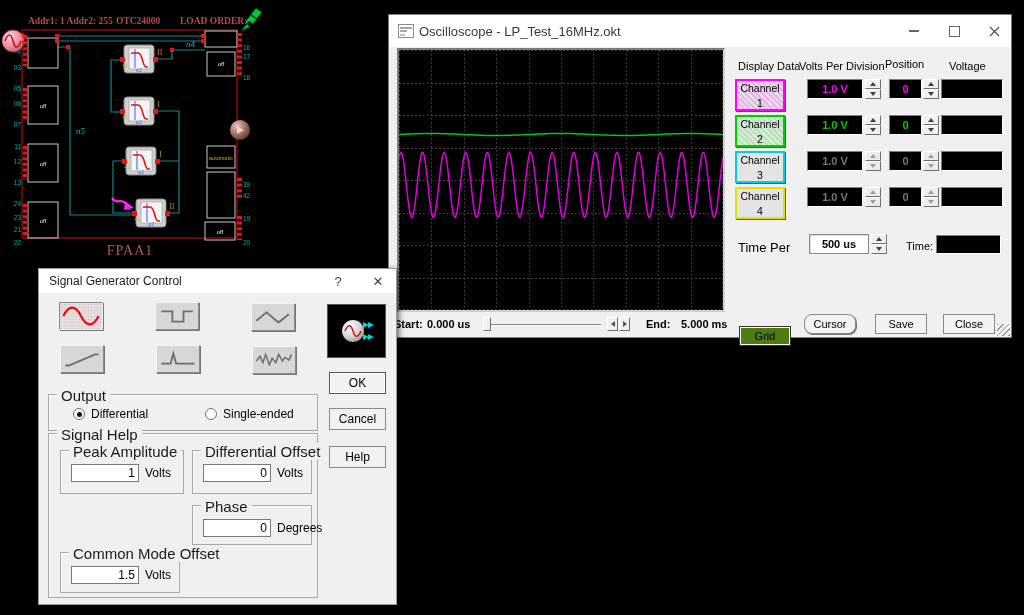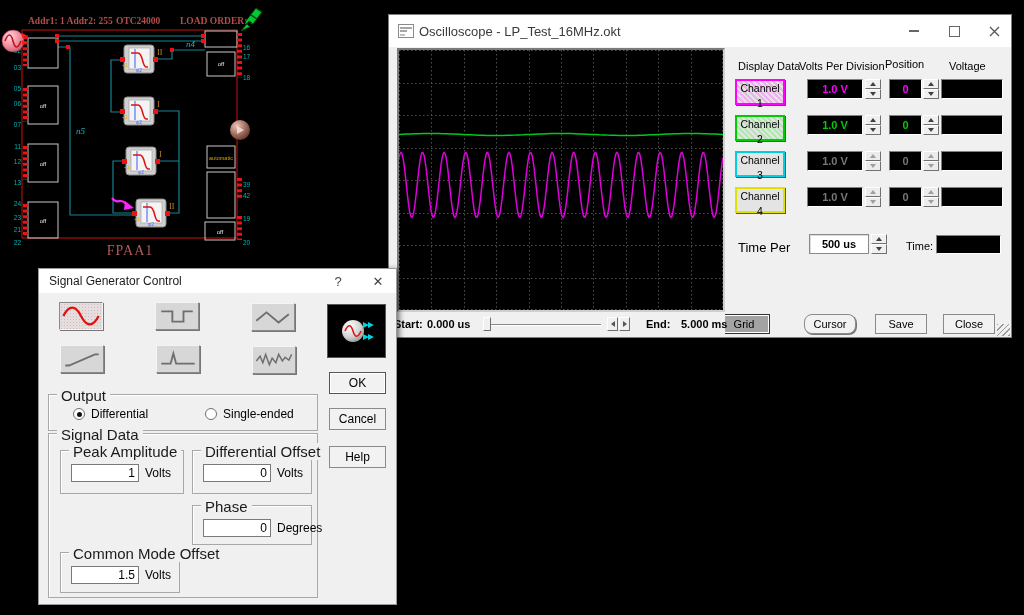--- a/index.html
+++ b/index.html
@@ -37,21 +37,21 @@
   .win-btn{position:absolute;top:0;width:40px;height:32px;display:flex;align-items:center;justify-content:center;}
   .win-min-glyph{width:10px;height:0;border-bottom:2px solid #666;}
   .win-max-glyph{width:9px;height:9px;border:1px solid #666;}
   .scope-display{position:absolute;left:8px;top:33px;width:324px;height:260px;background:#000;
                  border:2px inset #cfcfcf;}
   .scope-display svg{display:block;}
 
   .col-hdr{position:absolute;font-size:11px;color:#000;white-space:nowrap;}
   .ch-row{position:absolute;left:0;width:624px;height:22px;}
   .r0{top:64px;} .r1{top:100px;} .r2{top:136px;} .r3{top:172px;}
-  .ch-btn{position:absolute;left:346px;top:0;width:50px;height:26px;background:#e4e4e4;
+  .ch-btn{position:absolute;left:346px;top:0;width:50px;height:32px;background:#e4e4e4;
           border:2px solid #888;box-shadow:1px 1px 0 #555;font-size:10.5px;color:#000;
           font-family:"Liberation Sans",sans-serif;padding:0;line-height:15px;}
   .blackbox{position:absolute;background:#000;border-top:1px solid #808080;border-left:1px solid #808080;
             border-bottom:1px solid #fff;border-right:1px solid #fff;box-sizing:border-box;
             font-size:11px;font-weight:bold;text-align:center;line-height:18px;color:#777;}
   .vpd-box{left:418px;top:0;width:56px;height:20px;}
   .pos-box{left:500px;top:0;width:33px;height:20px;}
   .volt-box{left:552px;top:0;width:62px;height:20px;}
   .spinner{position:absolute;width:16px;height:20px;top:0;}
   .sp-vpd{left:476px;} .sp-pos{left:534px;}
@@ -66,21 +66,21 @@
   .tp-label{position:absolute;left:349px;top:225px;font-size:13px;color:#000;}
   .tp-box{position:absolute;left:420px;top:219px;width:58px;height:18px;background:#fff;
           border:1px solid #8a8a8a;box-shadow:inset 1px 1px 0 #dcdcdc;
           font-size:11px;font-weight:bold;text-align:center;line-height:18px;color:#000;}
   .sp-time{left:482px;top:219px;}
   .time-label{position:absolute;left:517px;top:225px;font-size:11px;color:#000;}
   .time-box{left:547px;top:220px;width:65px;height:19px;}
 
   .osc-btn{position:absolute;top:299px;width:52px;height:20px;background:#f2f2f2;
            border:1px solid #8a8a8a;font-size:11px;color:#000;font-family:"Liberation Sans",sans-serif;padding:0;}
-  .btn-grid{left:329px;border:1px solid #333;box-shadow:inset 0 0 0 1px #fff;background:#a3a3a3;}
+  .btn-grid{left:350px;border:1px solid #333;box-shadow:inset 0 0 0 1px #fff;background:#4d7c0f;margin-top:12px;}
   .btn-cursor{left:415px;box-shadow:1px 1px 0 #777;border-radius:8px;}
   .btn-save{left:486px;} .btn-close{left:554px;}
 
   .scroll-strip{position:absolute;left:2px;top:297px;width:334px;height:25px;background:#f0f0f0;}
   .scroll-label{position:absolute;top:6px;font-size:11px;font-weight:bold;color:#000;white-space:nowrap;}
   .sl-start{left:3px;} .sl-startval{left:36px;} .sl-end{left:255px;} .sl-endval{left:290px;}
   .sl-track{position:absolute;left:92px;top:12px;width:118px;height:1px;background:#8a8a8a;box-shadow:0 1px 0 #fff;}
   .sl-thumb{position:absolute;left:92px;top:5px;width:8px;height:14px;background:#f0f0f0;
             border:1px solid;border-color:#fff #707070 #707070 #fff;box-sizing:border-box;}
   .sl-arrow{position:absolute;top:5px;width:11px;height:14px;background:#f0f0f0;
@@ -523,21 +523,21 @@
       <span class="rad sel"></span>
       <span>Differential</span>
     </div>
     <div class="radio-opt ro-single">
       <span class="rad"></span>
       <span>Single-ended</span>
     </div>
   </div>
 
   <div class="grp grp-sigdata">
-    <span class="grp-legend">Signal Data</span>
+    <span class="grp-legend">Signal Help</span>
 
     <div class="field-grp fg-pa">
       <span class="grp-legend">Peak Amplitude</span>
       <div class="field-row">
         <input class="field-input" value="1" style="">
         <span class="field-unit">Volts</span>
       </div>
     </div>
 
     <div class="field-grp fg-do">

